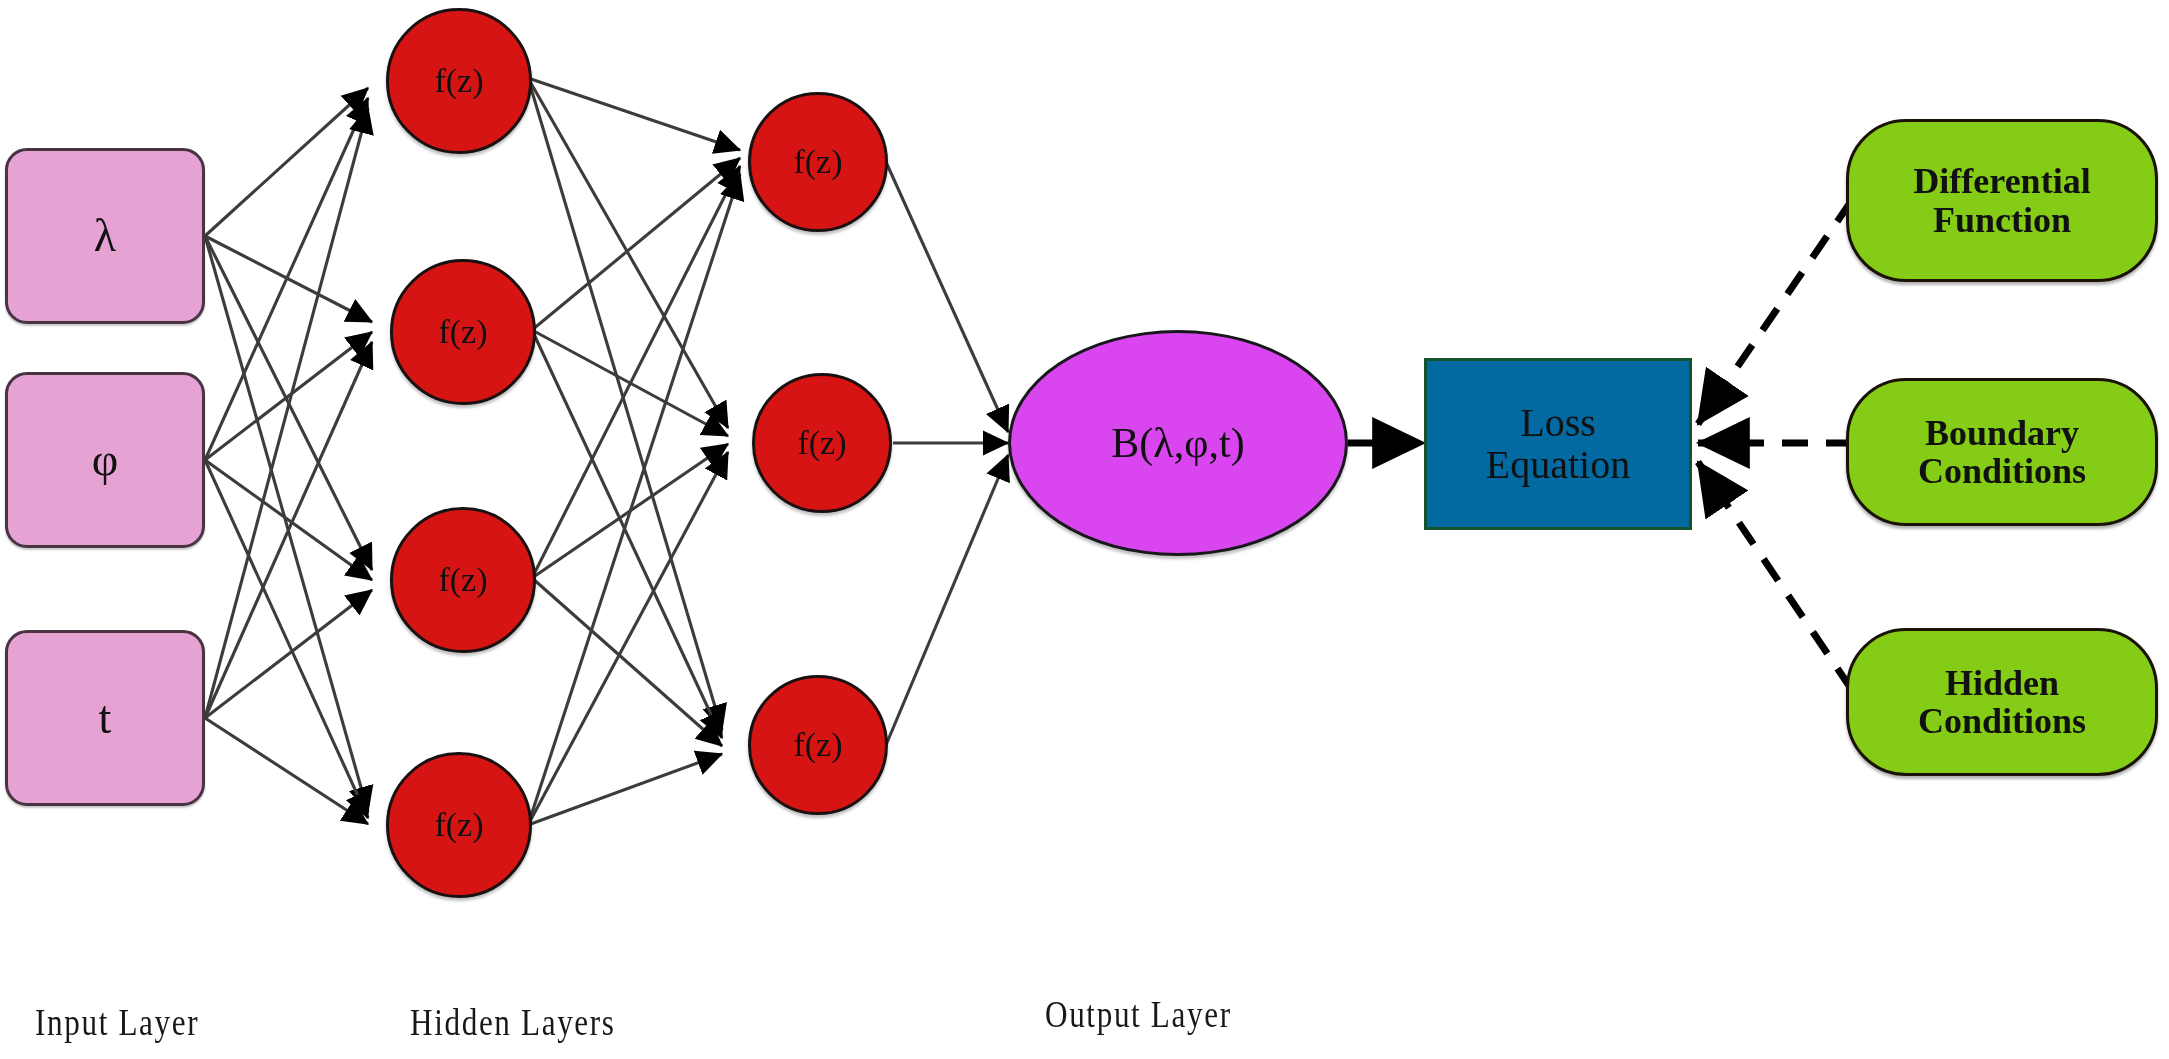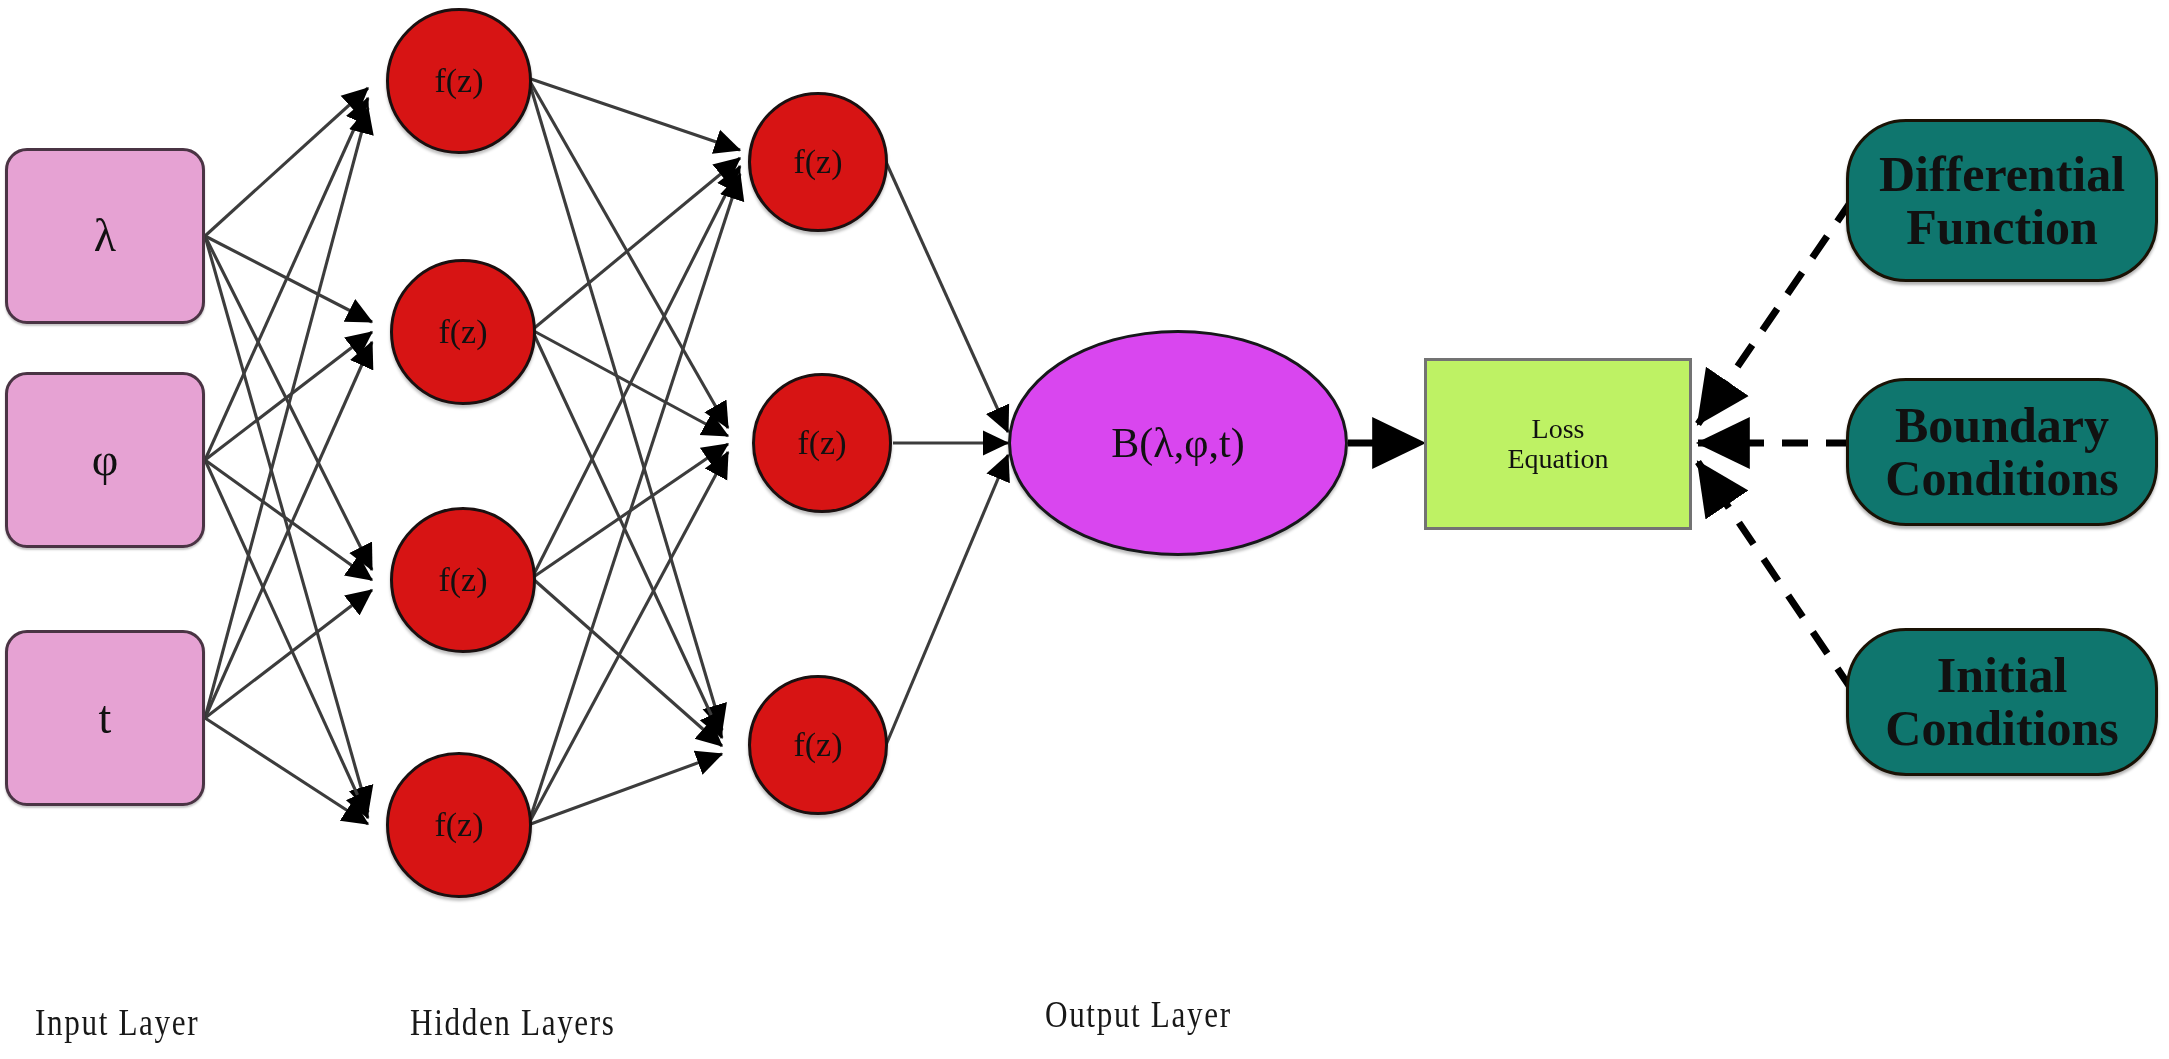--- a/index.html
+++ b/index.html
@@ -53,31 +53,31 @@
   
   .output-ellipse {
     background: #d946ef;
     border: 3px solid #16181a;
     border-radius: 50%;
     font-size: 42px;
     box-shadow: 0 3px 3px rgba(0,0,0,0.25);
   }
   
   .loss-box {
-    background: #bef264;
-    border: 3px solid #737373;
+    background: #0369a1;
+    border: 3px solid #14532d;
     border-radius: 0;
-    font-size: 28px;
+    font-size: 40px;
   }
   
   .pill {
-    background: #0f766e;
+    background: #84cc16;
     border: 3px solid #1a1205;
     border-radius: 60px;
-    font-size: 50px;
+    font-size: 36px;
     font-weight: bold;
     box-shadow: 0 3px 3px rgba(0,0,0,0.3);
   }
   
   .caption {
     position: absolute;
     color: #181818;
     font-size: 38px;
     letter-spacing: 2px;
     white-space: nowrap;
@@ -208,21 +208,21 @@
 
   <div class="node pill" style="left:1846px; top:378px; width:312px; height:148px;">
     <span>
       <span>Boundary</span><br>
       <span>Conditions</span>
     </span>
   </div>
 
   <div class="node pill" style="left:1846px; top:628px; width:312px; height:148px;">
     <span>
-      <span>Initial</span><br>
+      <span>Hidden</span><br>
       <span>Conditions</span>
     </span>
   </div>
 
   <div class="caption" style="left:35px; top:1000px;">Input Layer</div>
   <div class="caption" style="left:410px; top:1000px;">Hidden Layers</div>
   <div class="caption" style="left:1045px; top:992px;">Output Layer</div>
 
 </div>
 

